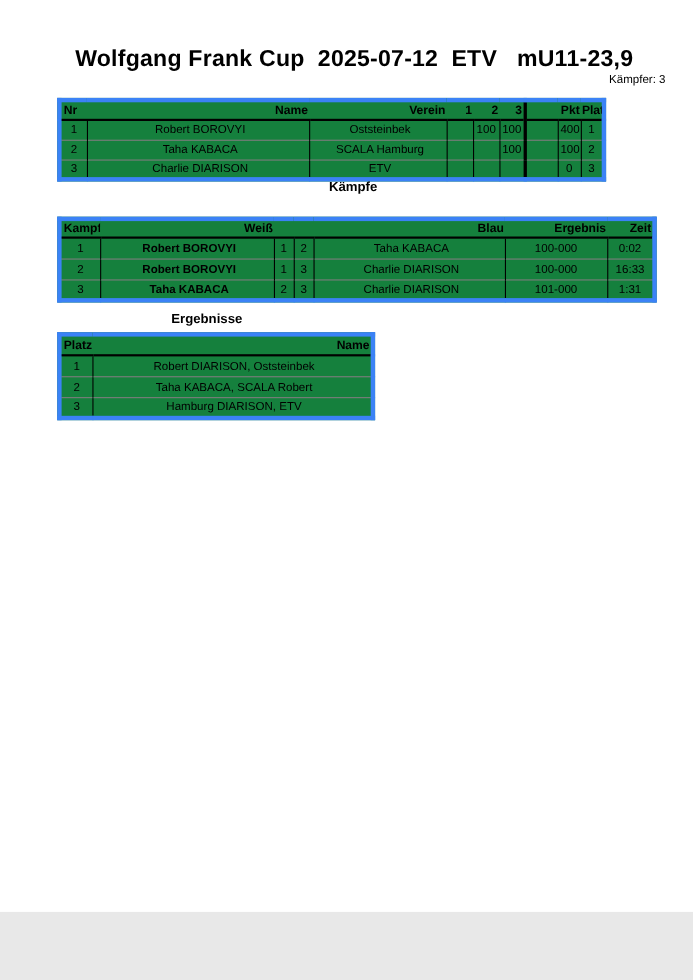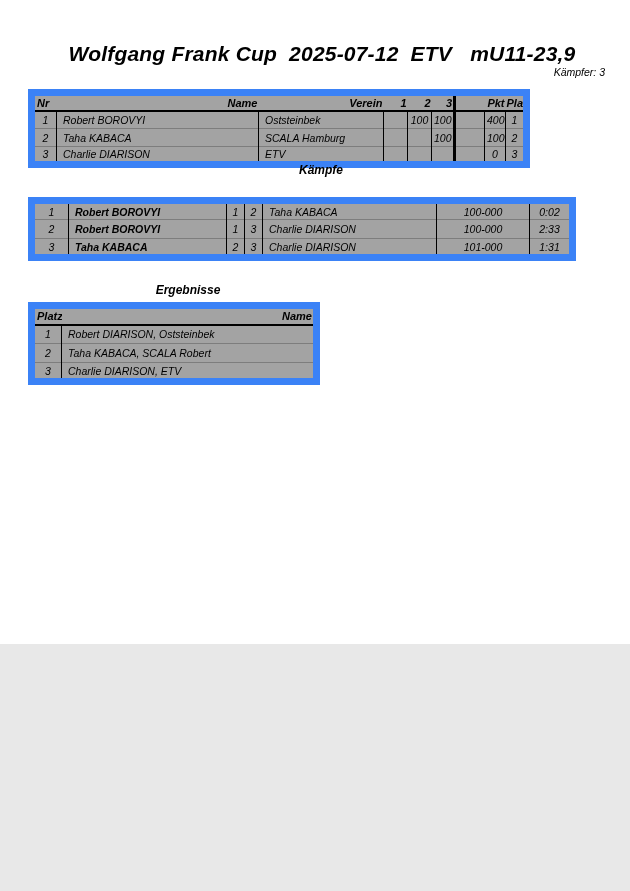--- a/index.html
+++ b/index.html
@@ -1,56 +1,55 @@
 <!DOCTYPE html>
 <html><head>
 <meta charset="utf-8">
 <style>
   html,body { margin:0; padding:0; background:#e8e8e8; }
   .page {
-    position:relative; width:630px; height:644px; margin:0 auto;
+    position:relative; width:630px; height:829px; margin:0 auto;
     background:#ffffff; color:#000;
     font-family:"Liberation Sans","DejaVu Sans",sans-serif;
     overflow:hidden;
-    font-style:italic;
   }
   .title {
     position:absolute; top:42px; left:7px; width:630px;
     text-align:center; font-size:21px; font-weight:bold;
     white-space:pre; letter-spacing:0.2px;
   }
   .count-label {
     position:absolute; top:66px; right:25px;
     font-size:10.5px;
   }
   .sec-heading {
     position:absolute; transform:translateX(-50%);
     font-size:12px; font-weight:bold; white-space:nowrap;
   }
   .h-fighters { left:211px; top:87px; }
   .h-fights   { left:281px; top:163px;margin-left:40px; }
   .h-results  { left:172px; top:283px;margin-left:16px; }
 
   table.tbl {
     position:absolute; border-collapse:collapse; table-layout:fixed;
-    background:#a3a3a3; border:7px solid #3b82f6;
+    background:#15803d; border:4px solid #3b82f6;margin-left:24px;
   }
   .tbl th {
     font-size:11px; font-weight:bold; padding:0 1px;
     border-bottom:2px solid #000; text-align:right;
     white-space:nowrap; overflow:hidden;
   }
   .tbl td {
     font-size:10.5px; padding:0 2px;
     border-left:1px solid #000; border-right:1px solid #000;
     border-top:1px solid #7d7d7d;
     text-align:center; white-space:nowrap; overflow:hidden;
   }
   .tbl th.left { text-align:left; padding-left:2px; }
-  .tbl td.name { text-align:left; padding-left:6px; }
+  .tbl td.name { text-align:center; padding-left:6px; }
   .tbl td.bold { font-weight:bold; }
   .tbl .sep-left { border-left:3px solid #000;padding-left:47px; }
 
   .t-fighters { left:28px; top:89px; width:495px; }
   .t-fighters tr { height:18px; }
   .t-fights   { left:28px; top:197px; width:541px; }
   .t-fights tr { height:19px; }
   .t-fights tr.head { height:17px; }
   .t-results  { left:28px; top:302px; width:285px; }
   .t-results tr { height:19px; }
@@ -131,37 +130,46 @@
     <colgroup>
       <col style="width:37px">
         <col style="width:158px">
         <col style="width:18px">
       <col style="width:18px">
         <col style="width:174px">
         <col style="width:93px">
       <col style="width:43px">
     </colgroup>
     <tbody>
+        <tr class="head">
+      <th class="left">Kampf</th>
+      <th>Weiß</th>
+      <th></th>
+      <th></th>
+      <th>Blau</th>
+      <th>Ergebnis</th>
+      <th>Zeit</th>
+    </tr>
     <tr>
       <td>1</td>
       <td class="name bold">Robert BOROVYI</td>
       <td>1</td>
       <td>2</td>
       <td class="name">Taha KABACA</td>
       <td>100-000</td>
       <td>0:02</td>
     </tr>
     <tr>
       <td>2</td>
       <td class="name bold">Robert BOROVYI</td>
       <td>1</td>
       <td>3</td>
       <td class="name">Charlie DIARISON</td>
       <td>100-000</td>
-      <td>2:33</td>
+      <td>16:33</td>
     </tr>
     <tr>
       <td>3</td>
       <td class="name bold">Taha KABACA</td>
       <td>2</td>
       <td>3</td>
       <td class="name">Charlie DIARISON</td>
       <td>101-000</td>
       <td>1:31</td>
     </tr>
@@ -183,18 +191,18 @@
     <tr>
       <td>1</td>
       <td class="name">Robert DIARISON, Oststeinbek</td>
     </tr>
     <tr>
       <td>2</td>
       <td class="name">Taha KABACA, SCALA Robert</td>
     </tr>
     <tr>
       <td>3</td>
-      <td class="name">Charlie DIARISON, ETV</td>
+      <td class="name">Hamburg DIARISON, ETV</td>
     </tr>
   </tbody>
     </table>
 
 </div>
 
 </body></html>

